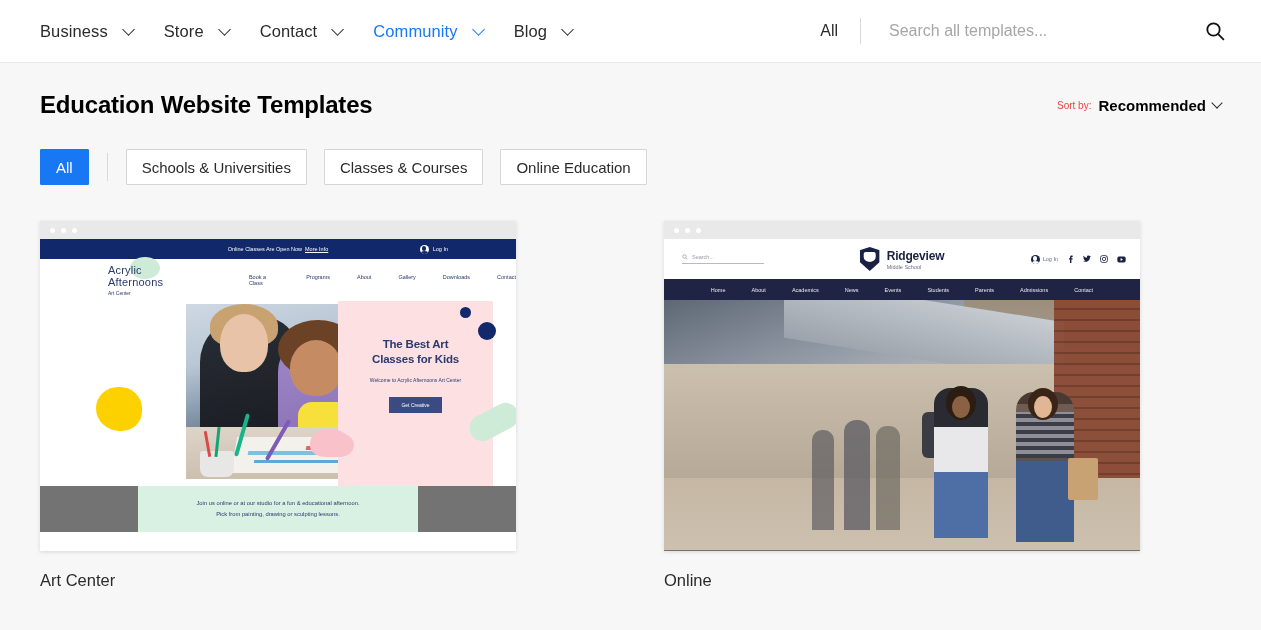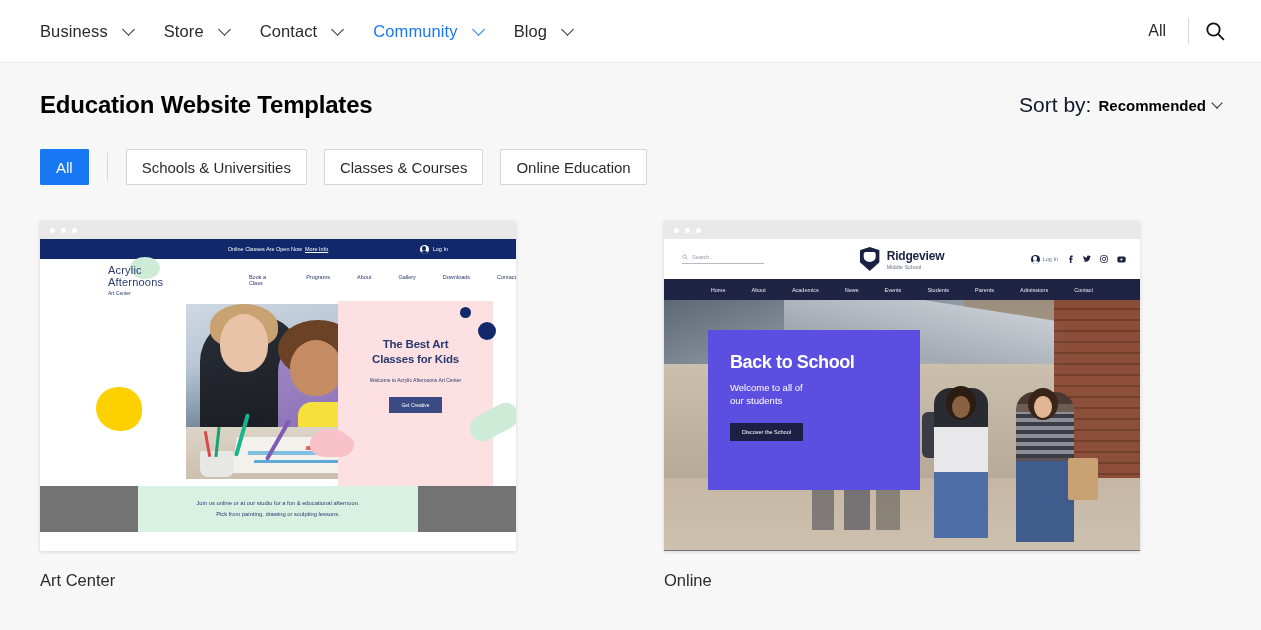--- a/index.html
+++ b/index.html
@@ -50,21 +50,21 @@
   }
 
   
   .page { padding: 0 40px; }
   .title-row {
     display: flex; align-items: center; justify-content: space-between;
     padding-top: 28px;
   }
   .page-title { font-size: 24px; font-weight: bold; color: #000; letter-spacing: -.2px; }
   .sort-wrap { display: flex; align-items: center; gap: 7px; cursor: pointer; }
-  .sort-label { font-size: 21px; color: #0f172a; }
+  .sort-label { font-size: 10px; color: #ef4444; }
   .sort-value { font-size: 15px; font-weight: bold; color: #000; }
   .sort-chev {
     width: 8px; height: 8px; position: relative; top: -2px;
     border-right: 1.5px solid #2b2b2b; border-bottom: 1.5px solid #2b2b2b;
     transform: rotate(45deg);
   }
 
   .filters { display: flex; align-items: center; margin-top: 30px; }
   .chip {
     height: 36px; display: inline-flex; align-items: center; justify-content: center;
@@ -306,20 +306,21 @@
     </div>
     <div class="nav-item">
       <span>Blog</span>
       <span class="chev"></span>
     </div>
   </div>
 
   <div class="nav-right">
     <div class="scope-label">All</div>
     <div class="vdiv"></div>
+    <input class="search-input" type="text" placeholder="Search all templates..." style="">
     <button class="search-btn">
       <svg width="20" height="20" viewBox="0 0 20 20">
         <circle cx="8.5" cy="8.5" r="6.2" fill="none" stroke="#111" stroke-width="1.8"></circle>
         <line x1="13.2" y1="13.2" x2="18.4" y2="18.4" stroke="#111" stroke-width="1.8" stroke-linecap="round"></line>
       </svg>
     </button>
   </div>
 </div>
 
 <div class="page">
@@ -499,25 +500,19 @@
             <span class="h-crowd2"></span>
           <span class="h-bag"></span>
           <span class="h-g1"></span>
             <span class="h-g1h"></span>
             <span class="h-g1f"></span>
           <span class="h-g2"></span>
             <span class="h-g2stripe"></span>
             <span class="h-g2h"></span>
             <span class="h-g2f"></span>
           <span class="h-box"></span>
-          <div class="c2-panel">
-            <div class="c2-h">Back to School</div>
-            <div class="c2-sub">Welcome to all of</div>
-            <div class="c2-sub" style="margin-top:0">our students</div>
-            <div class="c2-btn">Discover the School</div>
-          </div>
         </div>
       </div>
       <div class="card-label">Online</div>
     </div>
 
   </div>
 </div>
 
 </body></html>

